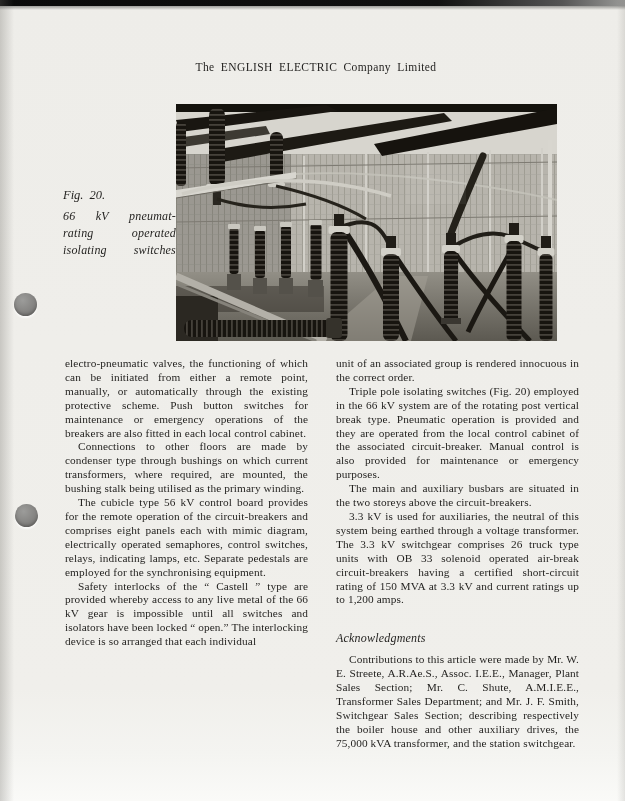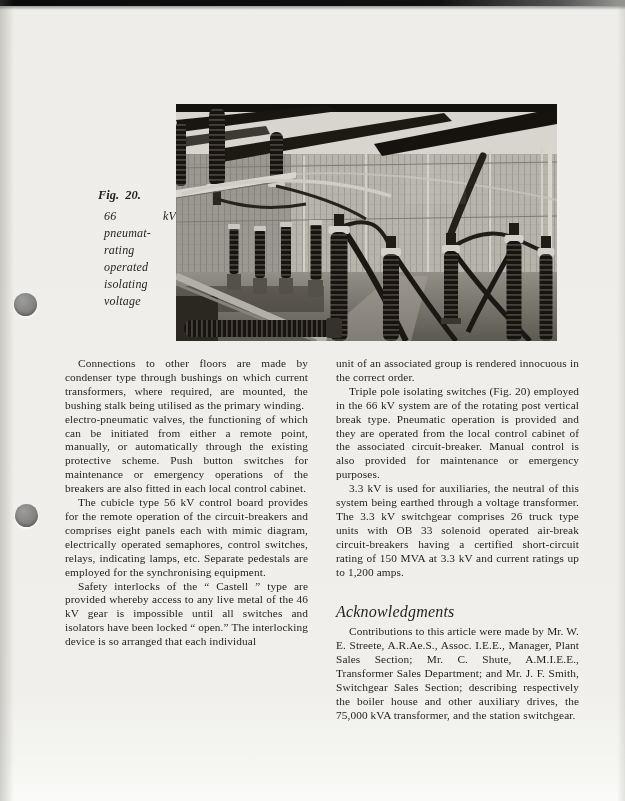--- a/index.html
+++ b/index.html
@@ -21,55 +21,56 @@
     box-shadow:0 2px 2px rgba(255,255,255,.7), inset 0 -2px 3px rgba(0,0,0,.22);}
   .hole-1{left:14px;top:293px;}
   .hole-2{left:15px;top:504px;}
 
   .header{position:absolute;left:65px;top:61px;width:502px;height:16px;}
   .header-title{text-align:center;font-size:11.5px;letter-spacing:.4px;word-spacing:3px;}
   .page-number{position:absolute;right:19px;top:12px;font-size:10px;margin-top:32px;}
 
   .figure-caption{position:absolute;left:63px;top:187px;width:113px;
     font-style:italic;font-size:12px;line-height:17px;}
-  .cap-label{text-align:center;margin-bottom:4px;font-size:12.5px;word-spacing:3px;font-weight:bold;}
-  .cap-line{text-align:justify;text-align-last:justify;letter-spacing:.2px;margin-left:41px;}
+  .cap-label{text-align:left;margin-bottom:4px;font-size:12.5px;word-spacing:3px;}
+  .cap-line{text-align:justify;text-align-last:justify;letter-spacing:.2px;}
 
   .photo{position:absolute;left:176px;top:104px;width:381px;height:237px;display:block;}
 
   .col{position:absolute;top:357px;width:243px;font-size:11.3px;line-height:13.9px;
     text-align:justify;letter-spacing:.1px;}
   .col-left{left:65px;}
   .col-right{left:336px;}
   p.para{margin:0;text-indent:13px;}
   p.noindent{text-indent:0;}
   .ack-heading{margin:25px 0 7px 0;font-style:italic;font-weight:normal;
-    font-size:16px;letter-spacing:.2px;}
+    font-size:12px;letter-spacing:.2px;}
 </style>
 </head>
 <body>
 
 <div class="page">
 
   <div class="edge-top"></div>
   <div class="edge-top-fade"></div>
   <div class="edge-left"></div>
   <div class="edge-right"></div>
   <div class="hole hole-1"></div>
   <div class="hole hole-2"></div>
 
   <div class="header">
+    <div class="header-title">The ENGLISH ELECTRIC Company Limited</div>
     <div class="page-number">23</div>
   </div>
 
   <div class="figure-caption">
     <div class="cap-label">Fig. 20.</div>
     <div class="cap-line">66 kV pneumat-</div>
     <div class="cap-line">rating operated</div>
-    <div class="cap-line">isolating voltage</div>
+    <div class="cap-line">isolating switches</div>
   </div>
 
   <svg class="photo" viewBox="0 0 381 237" preserveAspectRatio="none">
     <defs>
       <pattern id="ribsV" width="8" height="5" patternUnits="userSpaceOnUse">
         <rect width="8" height="5" fill="#17140f"></rect>
         <rect width="8" height="1.8" fill="#45413a"></rect>
       </pattern>
       <pattern id="ribsH" width="5" height="18" patternUnits="userSpaceOnUse">
         <rect width="5" height="18" fill="#17140f"></rect>
@@ -202,27 +203,28 @@
       <path d="M0,172 L150,237" stroke="#b3b0a8" stroke-width="7" fill="none"></path>
       <path d="M0,180 L140,237" stroke="#86837b" stroke-width="3" fill="none"></path>
       <rect x="8" y="216" width="150" height="17" rx="8" fill="url(#ribsH)"></rect>
       <rect x="150" y="214" width="16" height="20" rx="3" fill="#35322b"></rect>
     </g>
 
     <rect x="230" y="60" width="60" height="40" fill="#ffffff" opacity="0.06"></rect>
   </svg>
 
   <div class="col col-left">
+    <p class="para noindent">electro-pneumatic valves, the functioning of which can be initiated from either a remote point, manually, or automatically through the existing protective scheme.  Push button switches for maintenance or emergency operations of the breakers are also fitted in each local control cabinet.</p>
     <p class="para">Connections to other floors are made by condenser type through bushings on which current transformers, where required, are mounted, the bushing stalk being utilised as the primary winding.</p>
-    <p class="para noindent">electro-pneumatic valves, the functioning of which can be initiated from either a remote point, manually, or automatically through the existing protective scheme.  Push button switches for maintenance or emergency operations of the breakers are also fitted in each local control cabinet.</p>
     <p class="para">The cubicle type 56 kV control board provides for the remote operation of the circuit-breakers and comprises eight panels each with mimic diagram, electrically operated semaphores, control switches, relays, indicating lamps, etc.  Separate pedestals are employed for the synchronising equipment.</p>
-    <p class="para">Safety interlocks of the “ Castell ” type are provided whereby access to any live metal of the 46 kV gear is impossible until all switches and isolators have been locked “ open.”  The interlocking device is so arranged that each individual</p>
+    <p class="para">Safety interlocks of the “ Castell ” type are provided whereby access to any live metal of the 66 kV gear is impossible until all switches and isolators have been locked “ open.”  The interlocking device is so arranged that each individual</p>
   </div>
 
   <div class="col col-right">
     <p class="para noindent">unit of an associated group is rendered innocuous in the correct order.</p>
     <p class="para">Triple pole isolating switches (Fig. 20) employed in the 66 kV system are of the rotating post vertical break type.  Pneumatic operation is provided and they are operated from the local control cabinet of the associated circuit-breaker.  Manual control is also provided for maintenance or emergency purposes.</p>
+    <p class="para">The main and auxiliary busbars are situated in the two storeys above the circuit-breakers.</p>
     <p class="para">3.3 kV is used for auxiliaries, the neutral of this system being earthed through a voltage transformer.  The 3.3 kV switchgear comprises 26 truck type units with OB 33 solenoid operated air-break circuit-breakers having a certified short-circuit rating of 150 MVA at 3.3 kV and current ratings up to 1,200 amps.</p>
     <h3 class="ack-heading">Acknowledgments</h3>
     <p class="para">Contributions to this article were made by Mr. W. E. Streete, A.R.Ae.S., Assoc. I.E.E., Manager, Plant Sales Section; Mr. C. Shute, A.M.I.E.E., Transformer Sales Department; and Mr. J. F. Smith, Switchgear Sales Section; describing respectively the boiler house and other auxiliary drives, the 75,000 kVA transformer, and the station switchgear.</p>
   </div>
 
 </div>
 
 </body></html>

